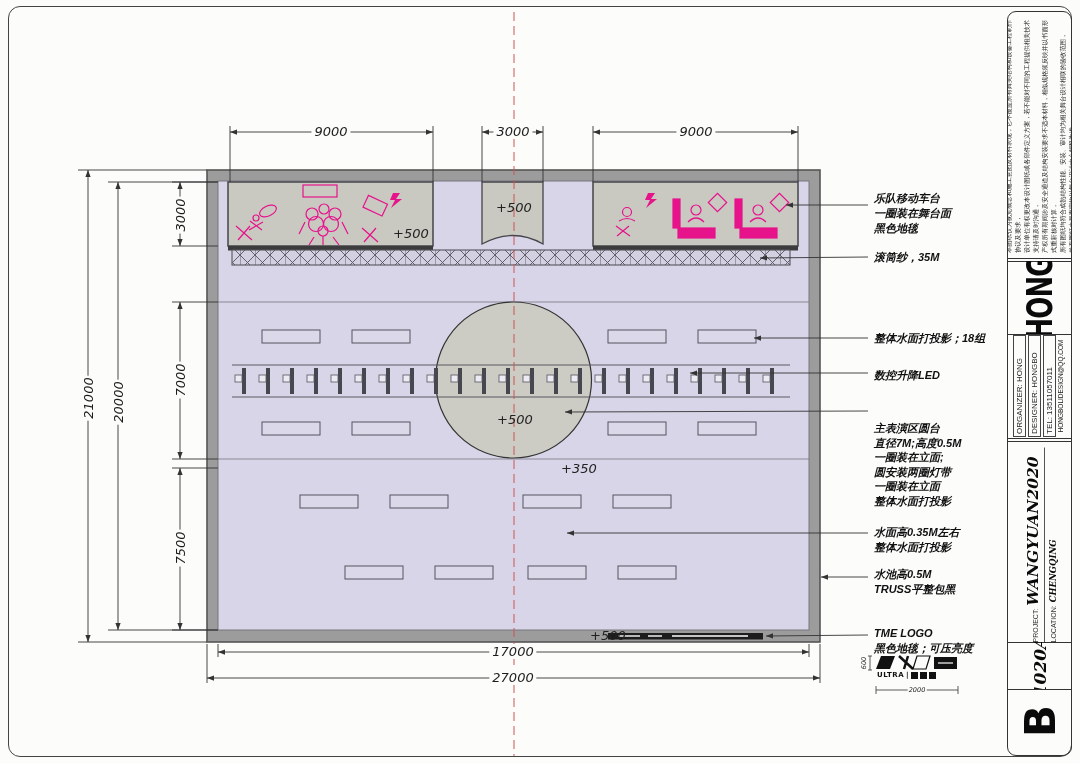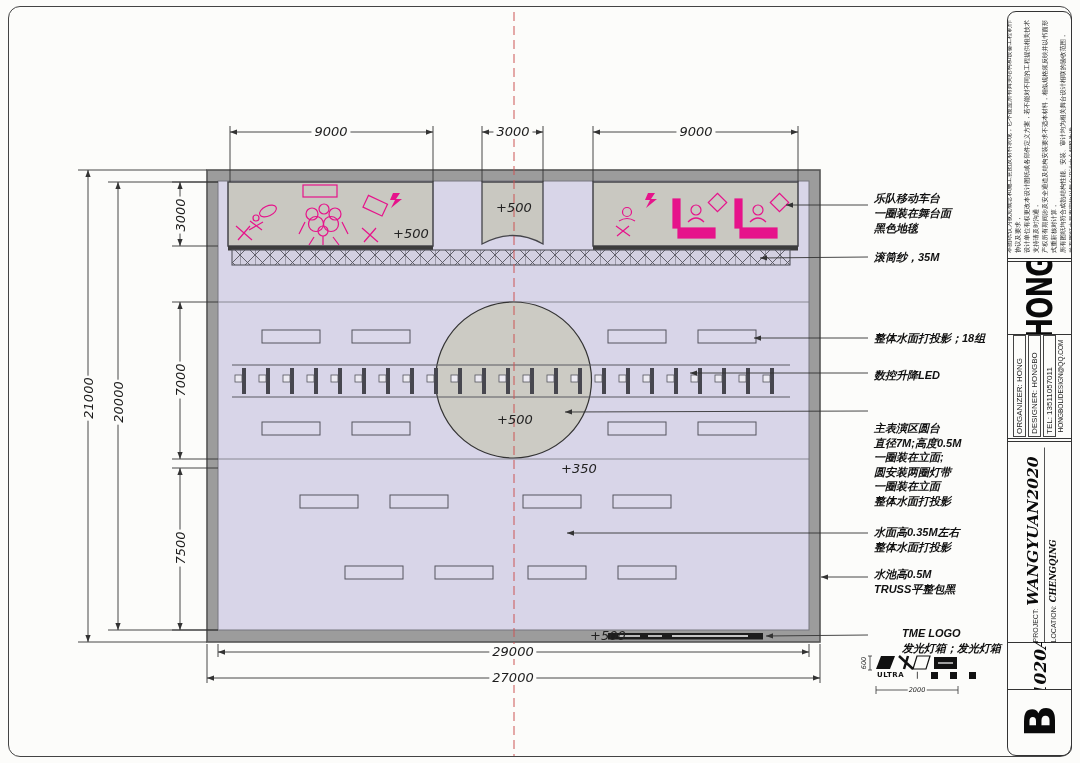--- a/index.html
+++ b/index.html
@@ -27,21 +27,21 @@
   .hong{font:900 26px "DejaVu Sans",sans-serif;color:#0a0a0a;letter-spacing:-1px;
     transform:translate(-50%,-50%) rotate(-90deg) scaleY(1.35);}
   .inforow{border:0.8px solid #444;font:8px "Liberation Sans",sans-serif;color:#222;
     padding:0 2px;margin:1px 0;height:11px;line-height:11px;white-space:nowrap;overflow:hidden;}
   .mail{font:6.5px "Liberation Sans",sans-serif;color:#222;white-space:nowrap;}
   .projlbl{font:7px "Liberation Sans",sans-serif;color:#333;margin-right:3px;}
   .projval{font:italic 700 15.5px "DejaVu Serif",serif;color:#0a0a0a;white-space:nowrap;}
   .locval{font:italic 700 8.5px "DejaVu Serif",serif;color:#0a0a0a;white-space:nowrap;}
   .code{font:italic 700 17px "DejaVu Serif",serif;color:#0a0a0a;}
   .rev{font:900 42px "DejaVu Sans",sans-serif;color:#0a0a0a;}
-  .ultra-row{position:absolute;left:877px;top:671px;display:flex;align-items:center;gap:12px;}
+  .ultra-row{position:absolute;left:877px;top:671px;display:flex;align-items:center;gap:2px;}
   .ultra-txt{font:700 7px "DejaVu Sans",sans-serif;color:#111;letter-spacing:0.5px;}
   .sq{width:7px;height:7px;background:#111;display:inline-block;}
   .dimtiny{position:absolute;font:italic 6.5px "DejaVu Sans",sans-serif;color:#222;
     background:#fcfcfa;padding:0 1px;transform:translateX(-50%);}
   .dimtiny.rot{transform:translate(-50%,-50%) rotate(-90deg);}
 </style>
 </head>
 <body>
 
 <div class="sheet">
@@ -247,21 +247,21 @@
   <div class="dimlabel" style="left:331px;top:124px;">9000</div>
   <div class="dimlabel" style="left:513px;top:124px;">3000</div>
   <div class="dimlabel" style="left:696px;top:124px;">9000</div>
 
   <div class="dimlabel rot" style="left:88px;top:398px;">21000</div>
   <div class="dimlabel rot" style="left:118px;top:402px;">20000</div>
   <div class="dimlabel rot" style="left:180px;top:215px;">3000</div>
   <div class="dimlabel rot" style="left:180px;top:380px;">7000</div>
   <div class="dimlabel rot" style="left:180px;top:548px;">7500</div>
 
-  <div class="dimlabel" style="left:513px;top:644px;">29000</div>
+  <div class="dimlabel" style="left:513px;top:644px;">17000</div>
   <div class="dimlabel" style="left:513px;top:670px;text-align:center;">27000</div>
 
   <div class="lvl" style="left:393px;top:226px;">+500</div>
   <div class="lvl" style="left:496px;top:200px;">+500</div>
   <div class="lvl" style="left:497px;top:412px;">+500</div>
   <div class="lvl" style="left:561px;top:461px;font-style:italic;">+350</div>
   <div class="lvl" style="left:590px;top:628px;">+500</div>
 
   <div class="anno" style="top:191px;">
     <div>乐队移动车台</div>
@@ -286,23 +286,23 @@
     <div>整体水面打投影</div>
   </div>
   <div class="anno" style="top:525px;">
     <div>水面高0.35M左右</div>
     <div>整体水面打投影</div>
   </div>
   <div class="anno" style="top:567px;">
     <div>水池高0.5M</div>
     <div>TRUSS平整包黑</div>
   </div>
-  <div class="anno" style="top:626px;margin-left:28px;">
+  <div class="anno" style="top:626px;">
     <div>TME LOGO</div>
-    <div>发光灯箱；发光灯箱</div>
+    <div>黑色地毯；可压亮度</div>
   </div>
 
   <div class="ultra-row">
     <span class="ultra-txt">ULTRA</span>
     <span class="ultra-txt">|</span>
     <span class="sq"></span>
     <span class="sq"></span>
     <span class="sq"></span>
   </div>
   <div class="dimtiny rot" style="left:864px;top:663px;">600</div>

